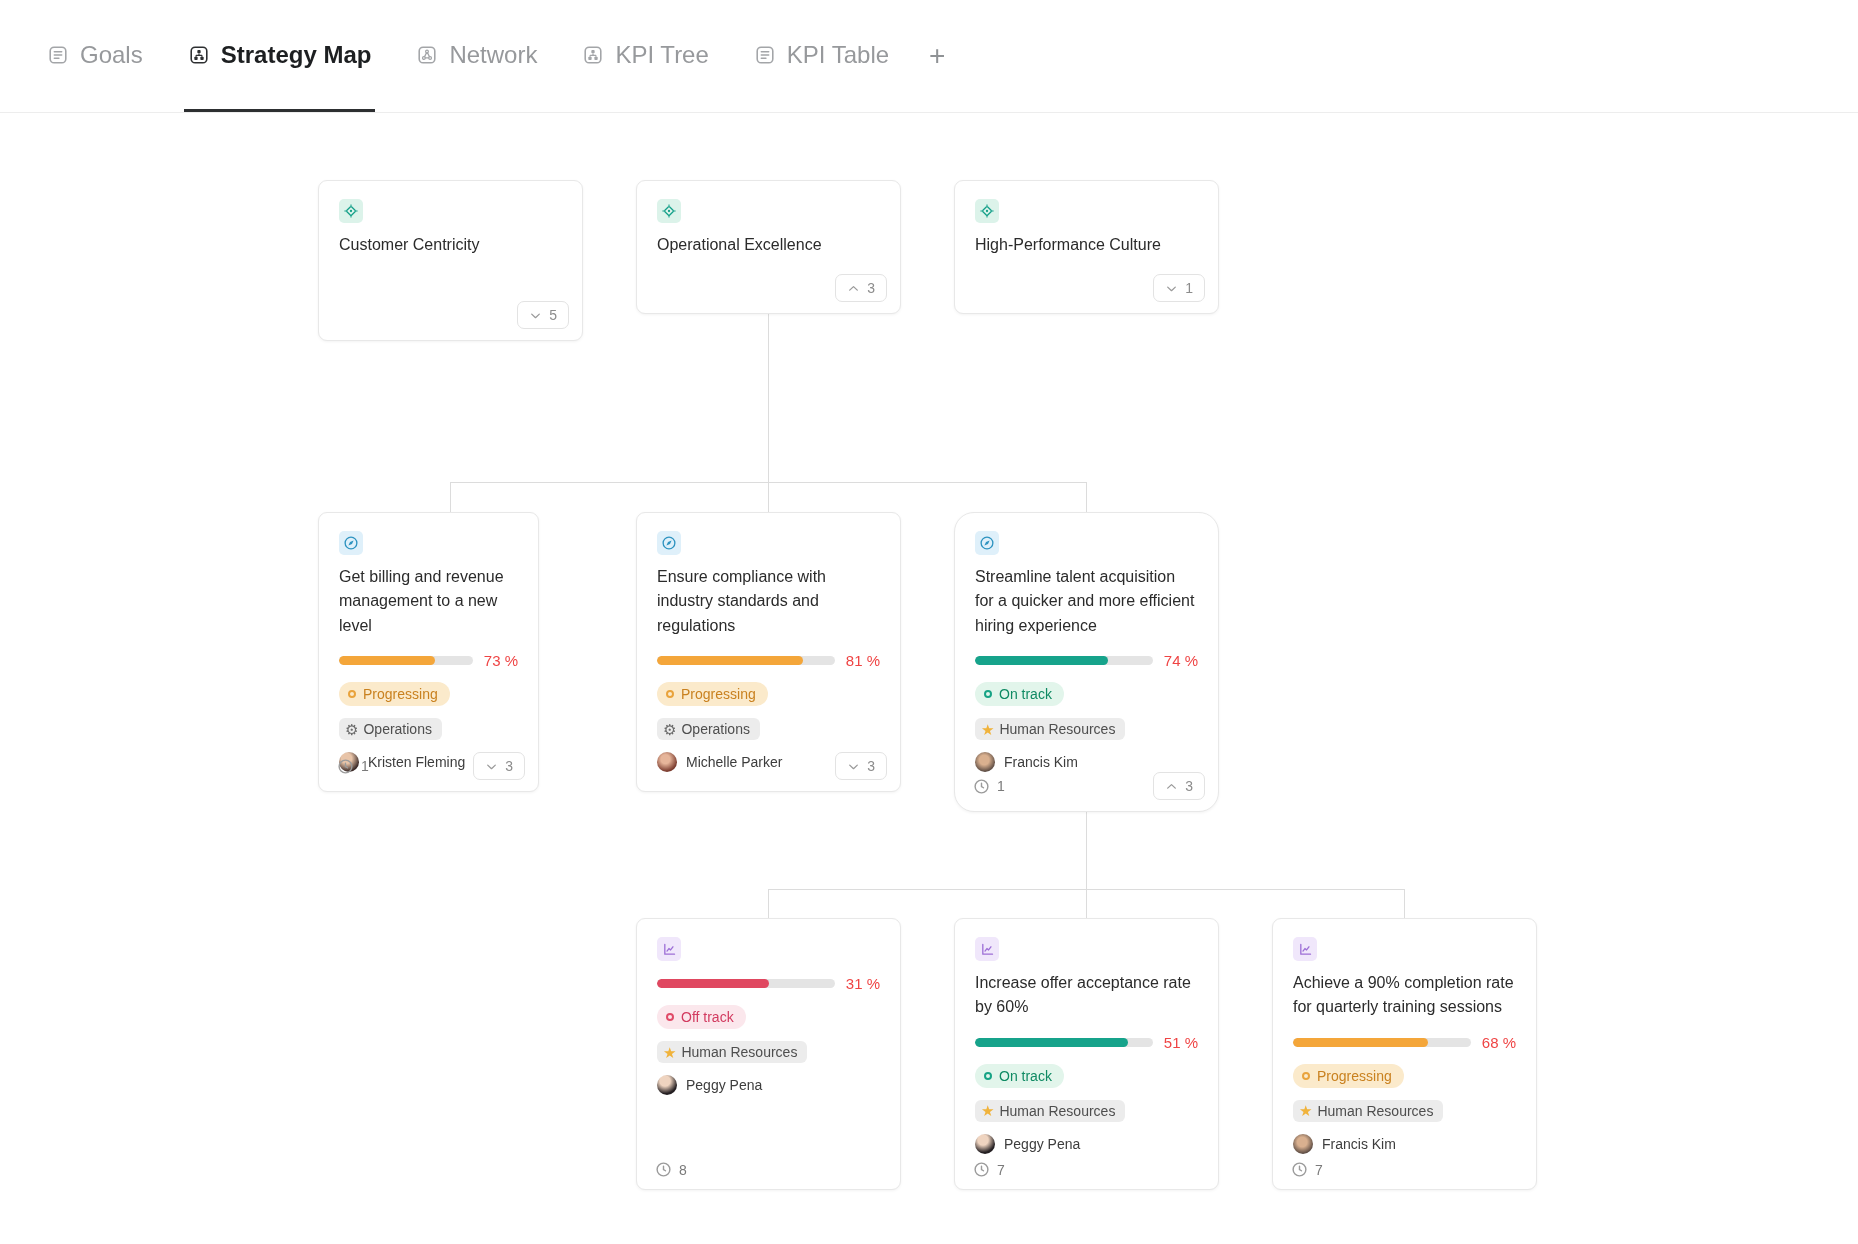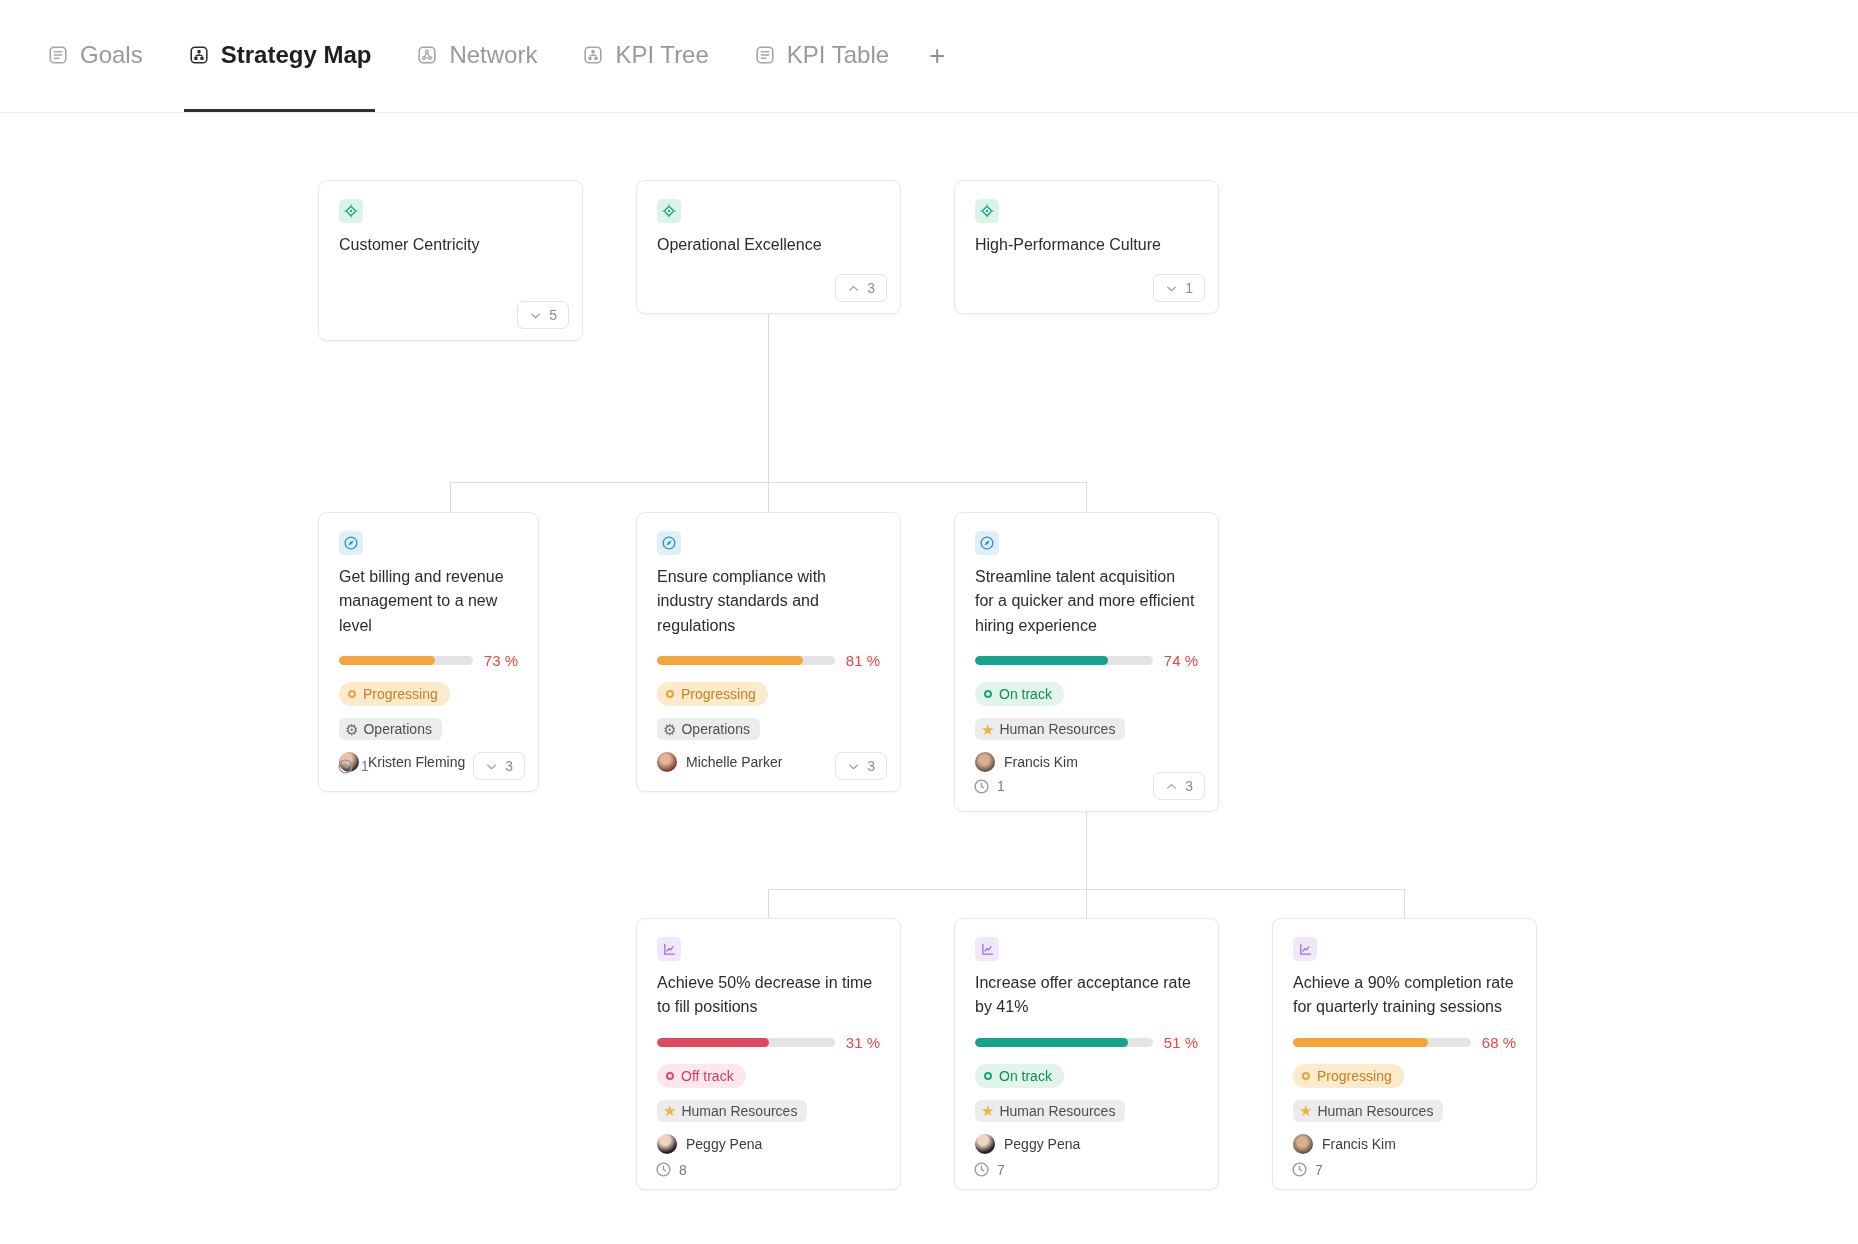--- a/index.html
+++ b/index.html
@@ -257,21 +257,21 @@
           <span></span>
           <button class="expand">
             <span style="display:flex">
               <svg width="13" height="13" viewBox="0 0 24 24" fill="none" stroke="#9a9a9a" stroke-width="2.4" stroke-linecap="round" stroke-linejoin="round">
                 <polyline points="5,9.5 12,16 19,9.5"></polyline>
               </svg>
             </span>
             <span>3</span>
           </button>
         </div></div>
-      <div class="card" style="left: 954px; top: 512px; width: 265px; height: 300px;"><span class="cicon objective">
+      <div class="card" style="left: 954px; top: 512px; width: 265px; height: 300px; border-radius: 20px;"><span class="cicon objective">
           <svg width="16" height="16" viewBox="0 0 24 24" fill="none" stroke="currentColor" stroke-width="2">
             <circle cx="12" cy="12" r="8.8"></circle>
             <path d="M15.9 8.1l-2.4 5.4-5.4 2.4 2.4-5.4z" fill="currentColor" stroke="none"></path>
           </svg>
         </span><div class="ctitle">Streamline talent acquisition for a quicker and more efficient hiring experience</div><div class="prow">
           <div class="bar">
             <div class="fill green" style="width:75%"></div>
           </div>
           <span class="pct">74 %</span>
         </div><div class="badgerow"><span class="badge on-track">
@@ -300,21 +300,21 @@
               </svg>
             </span>
             <span>3</span>
           </button>
         </div></div>
       <div class="card" style="left: 636px; top: 918px; width: 265px; height: 272px;"><span class="cicon kpi">
           <svg width="15" height="15" viewBox="0 0 24 24" fill="none" stroke="currentColor" stroke-width="2.1" stroke-linecap="round" stroke-linejoin="round">
             <path d="M4.5 4v15.5H20"></path>
             <path d="M8 14.5l3.1-4 2.6 2.2 3.8-5"></path>
           </svg>
-        </span><div class="ctitle">Achieve 50% decrease in time to fill positions</div><div class="prow">
+        </span><div class="prow">
           <div class="bar">
             <div class="fill red" style="width:63%"></div>
           </div>
           <span class="pct">31 %</span>
         </div><div class="badgerow"><span class="badge off-track">
             <span class="ring"></span>
             <span>Off track</span>
           </span></div><div class="tagrow"><span class="tag">
             <span class="temoji star">★</span>
             <span>Human Resources</span>
@@ -330,21 +330,21 @@
               </svg>
             </span>
             <span>8</span>
           </span>
         </div></div>
       <div class="card" style="left: 954px; top: 918px; width: 265px; height: 272px;"><span class="cicon kpi">
           <svg width="15" height="15" viewBox="0 0 24 24" fill="none" stroke="currentColor" stroke-width="2.1" stroke-linecap="round" stroke-linejoin="round">
             <path d="M4.5 4v15.5H20"></path>
             <path d="M8 14.5l3.1-4 2.6 2.2 3.8-5"></path>
           </svg>
-        </span><div class="ctitle">Increase offer acceptance rate by 41%</div><div class="prow">
+        </span><div class="ctitle">Increase offer acceptance rate by 60%</div><div class="prow">
           <div class="bar">
             <div class="fill green" style="width:86%"></div>
           </div>
           <span class="pct">51 %</span>
         </div><div class="badgerow"><span class="badge on-track">
             <span class="ring"></span>
             <span>On track</span>
           </span></div><div class="tagrow"><span class="tag">
             <span class="temoji star">★</span>
             <span>Human Resources</span>

